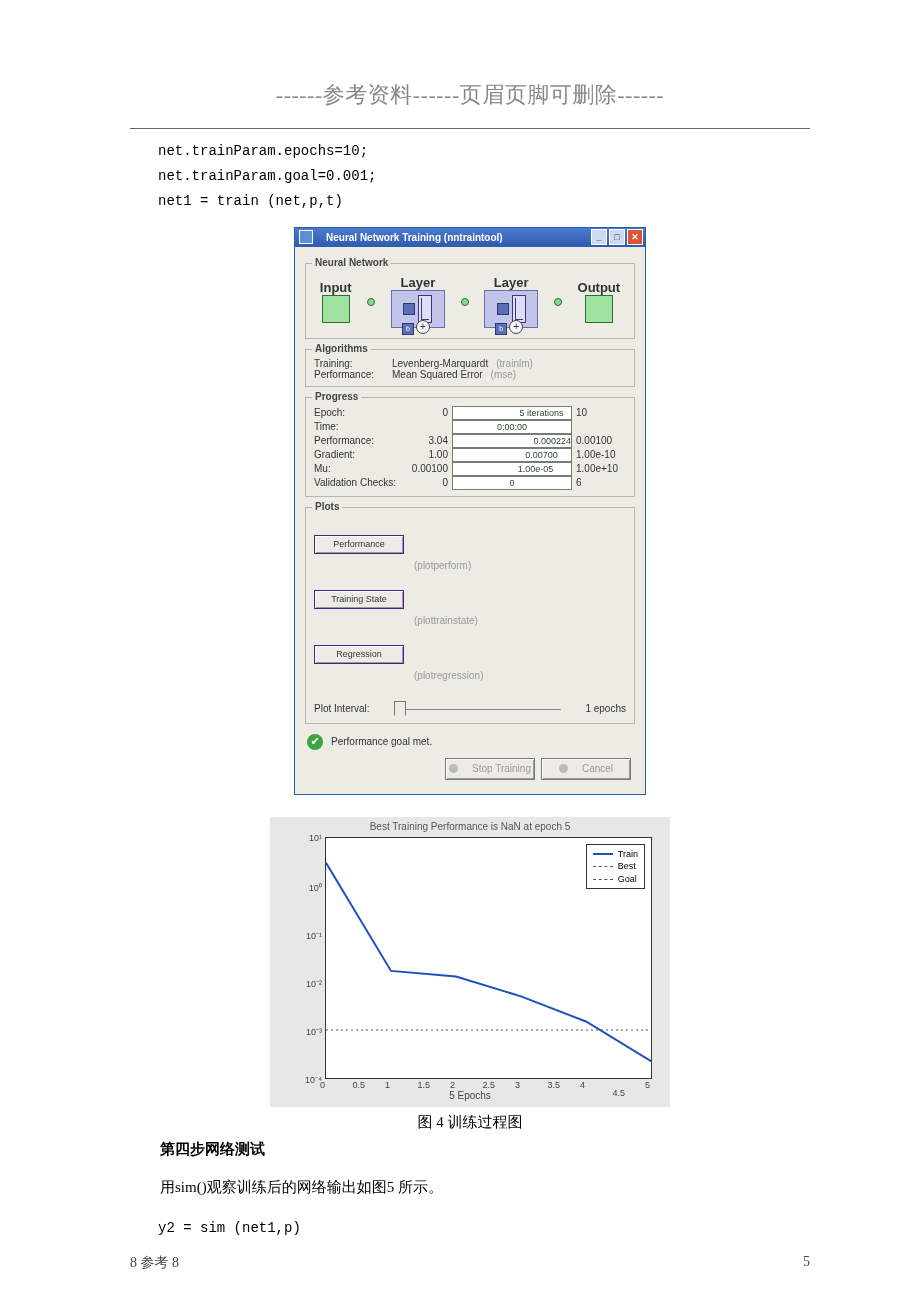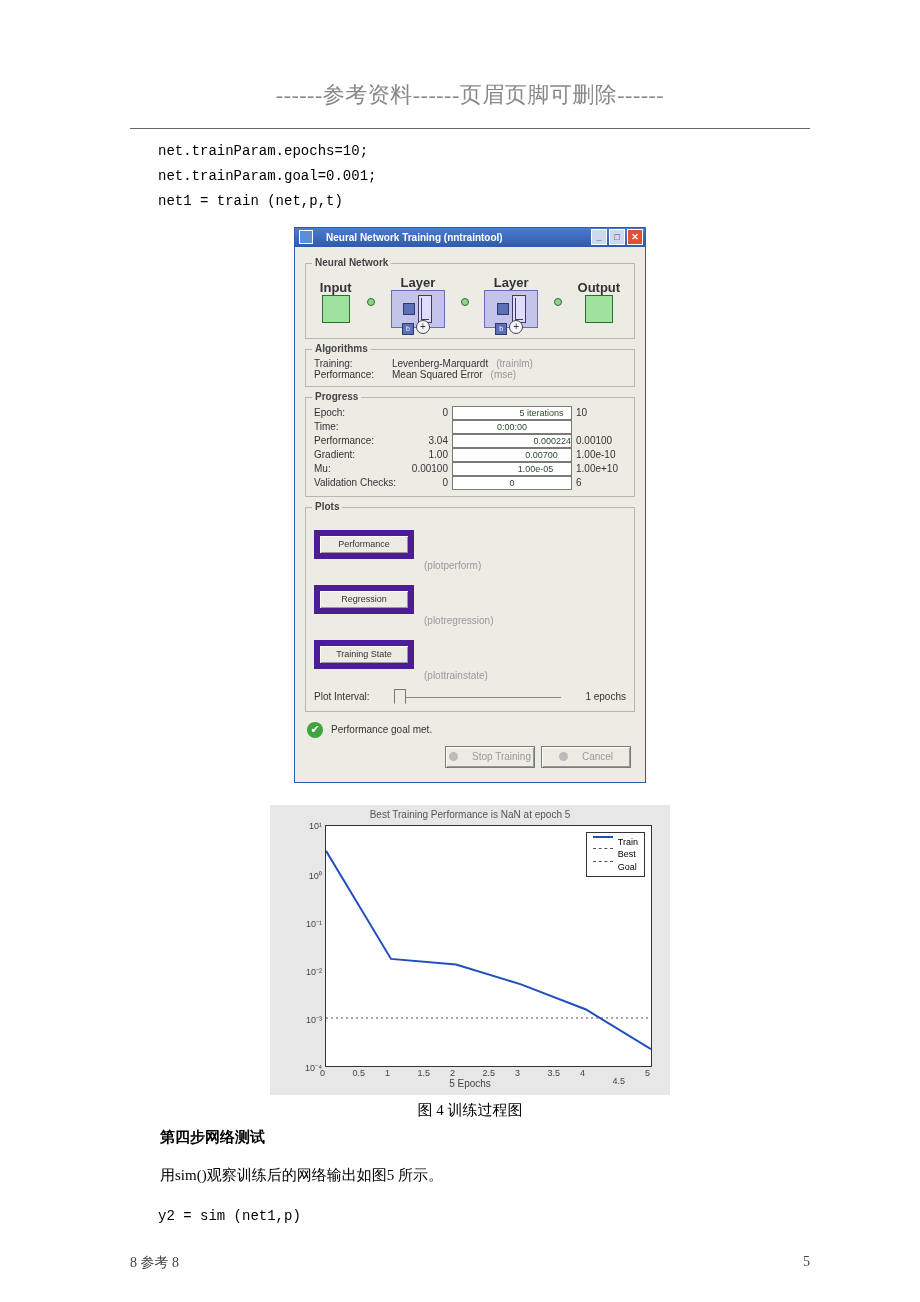--- a/index.html
+++ b/index.html
@@ -205,32 +205,32 @@
   .p-fill {
     position: absolute;
     left: 0; top: 0; bottom: 0;
     background: #6fb86f;
   }
   .p-bar span { position: relative; z-index: 2; color: #2b4a2b; }
   .p-right { width: 50px; text-align: left; }
   .plots-row { display: flex; align-items: center; gap: 10px; margin: 2px 0; }
   .btn-3d {
     background: #ecebe4;
-    border: 6px solid #4c1d95;
+    border: 1px solid #4c1d95;
     box-shadow: inset 1px 1px 0 #fff, inset -1px -1px 0 #999;
     height: 17px;
     min-width: 88px;
     font-size: 9px;
     display: flex;
     align-items: center;
     justify-content: center;
     color: #333;
   }
   .muted { color: #999; margin-top: 42px; }
-  .slider-row { display: flex; align-items: center; gap: 24px; margin-top: 8px; }
+  .slider-row { display: flex; align-items: center; gap: 24px; margin-top: 20px; }
   .slider-track {
     flex: 1;
     height: 16px;
     position: relative;
   }
   .slider-ticks {
     position: absolute;
     left: 0; right: 0; top: 8px;
     border-top: 1px solid #888;
   }
@@ -335,21 +335,21 @@
   }
   .legend-box {
     position: absolute;
     top: 6px; right: 6px;
     border: 1px solid #333;
     background: #fff;
     padding: 3px 6px;
     font-size: 9px;
     line-height: 1.4;
   }
-  .legend-row { display: flex; align-items: flex-start; gap: 5px; }
+  .legend-row { display: flex; align-items: center; gap: 5px; }
   .legend-swatch-solid {
     width: 20px; height: 0;
     border-top: 2px solid #1f4fbf;
   }
   .legend-swatch-dot {
     width: 20px; height: 0;
     border-top: 1px dashed #555;
   }
   .caption {
     text-align: center;
@@ -509,26 +509,26 @@
         </div>
 
         <div class="group">
           <span class="legend">Plots</span>
           <div id="plot-buttons">
               <div class="plots-row">
                 <div class="btn-3d">Performance</div>
                 <span class="muted">(plotperform)</span>
               </div>
               <div class="plots-row">
+                <div class="btn-3d">Training State</div>
+                <span class="muted">(plottrainstate)</span>
+              </div>
+              <div class="plots-row">
                 <div class="btn-3d">Regression</div>
                 <span class="muted">(plotregression)</span>
-              </div>
-              <div class="plots-row">
-                <div class="btn-3d">Training State</div>
-                <span class="muted">(plottrainstate)</span>
               </div>
             </div>
           <div class="slider-row">
             <span>Plot Interval:</span>
             <div class="slider-track">
               <div class="slider-ticks"></div>
               <div class="slider-thumb"></div>
             </div>
             <span>1 epochs</span>
           </div>

